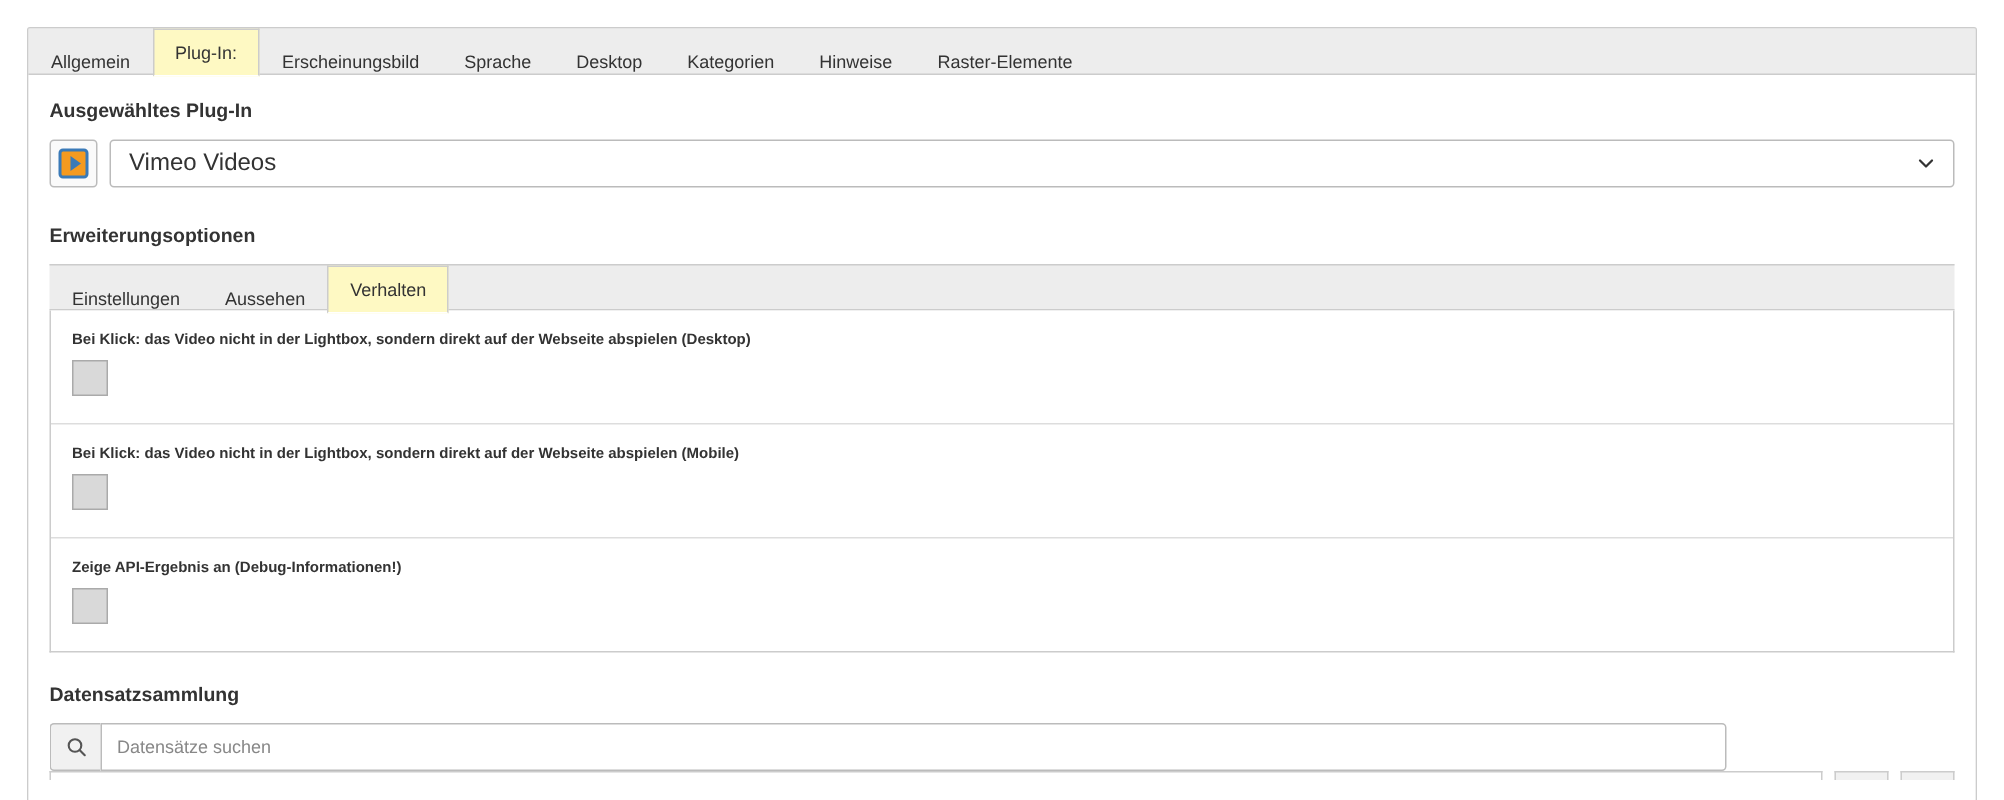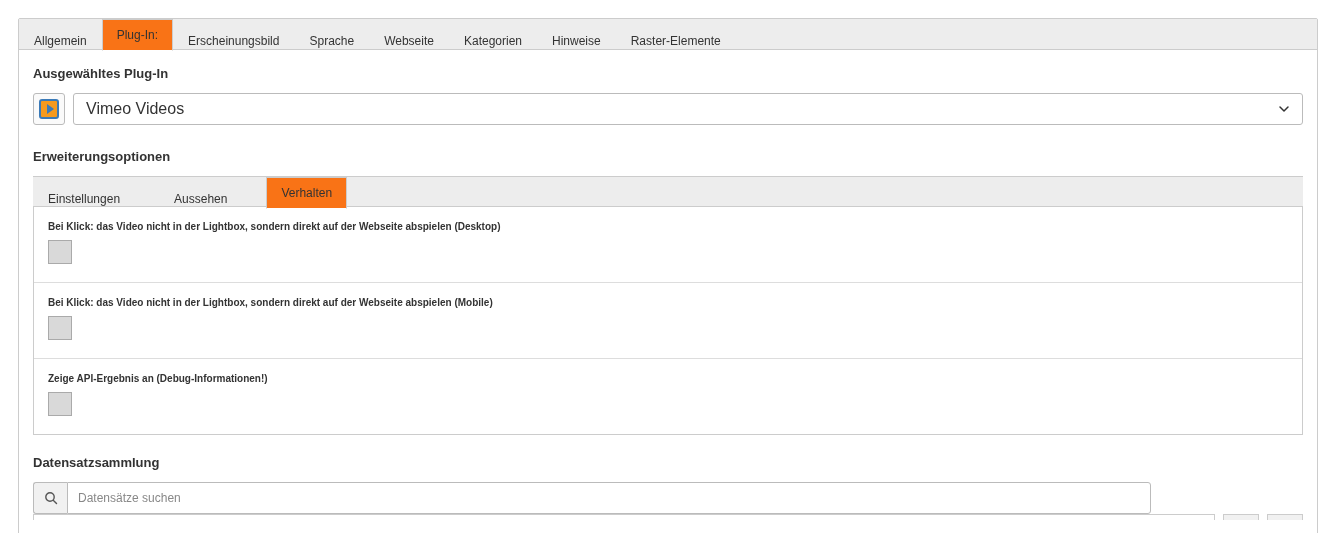--- a/index.html
+++ b/index.html
@@ -34,21 +34,21 @@
     color: #333;
     cursor: pointer;
     border: 1px solid transparent;
     border-bottom: none;
     position: relative;
     top: 0;
     height: 42px;
     font-size: 12px;
   }
   .tab.active {
-    background: #f97316;
+    background: #fef9c3;
     border-color: #ccc;
     border-bottom: 1px solid #fff;
     margin-bottom: -1px;
     height: 32px;
   }
   .tabcontent {
     background: #fff;
     padding: 14px;
   }
   .section-heading {
@@ -115,21 +115,20 @@
   .innertab-wrap {
     margin-top: 24px;
   }
   .innertab-bar {
     display: flex;
     align-items: stretch;
     border-bottom: 1px solid #ccc;
     background: #ededed;
     height: 31px;
     border-top: 1px solid #ccc;
-    gap: 24px;
   }
   .inner-content {
     border-left: 1px solid #ccc;
     border-right: 1px solid #ccc;
     border-bottom: 1px solid #ccc;
     background: #fff;
   }
   .opt-row {
     padding: 14px 14px 18px 14px;
     border-top: 1px solid #ddd;
@@ -215,21 +214,21 @@
       <div class="tab active">
           <span>Plug-In:</span>
         </div>
       <div class="tab">
           <span>Erscheinungsbild</span>
         </div>
       <div class="tab">
           <span>Sprache</span>
         </div>
       <div class="tab">
-          <span>Webseite</span>
+          <span>Desktop</span>
         </div>
       <div class="tab">
           <span>Kategorien</span>
         </div>
       <div class="tab">
           <span>Hinweise</span>
         </div>
       <div class="tab">
           <span>Raster-Elemente</span>
         </div>

